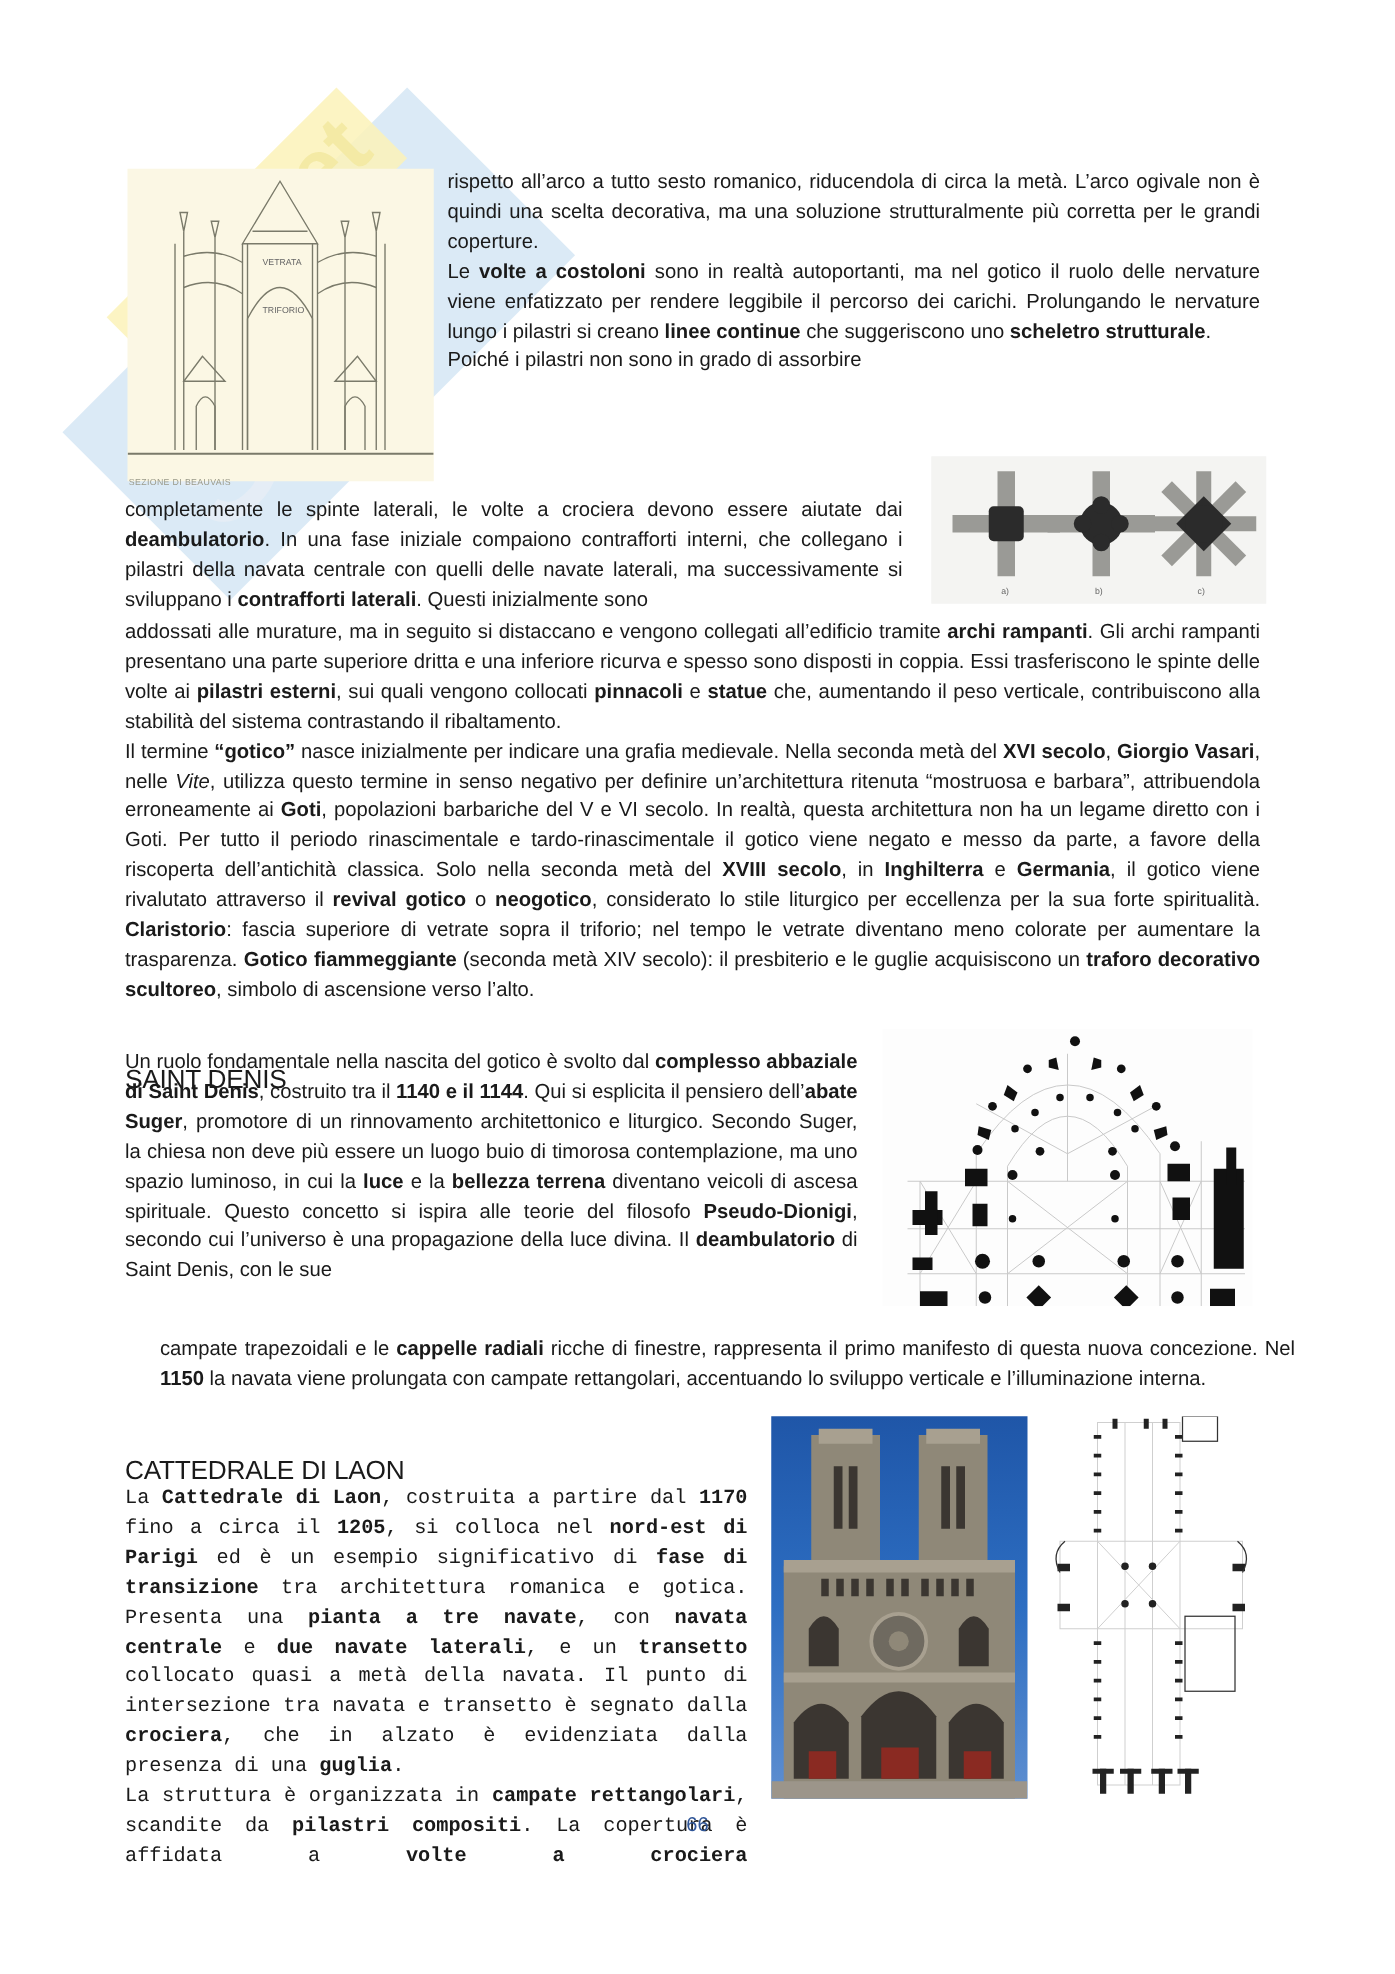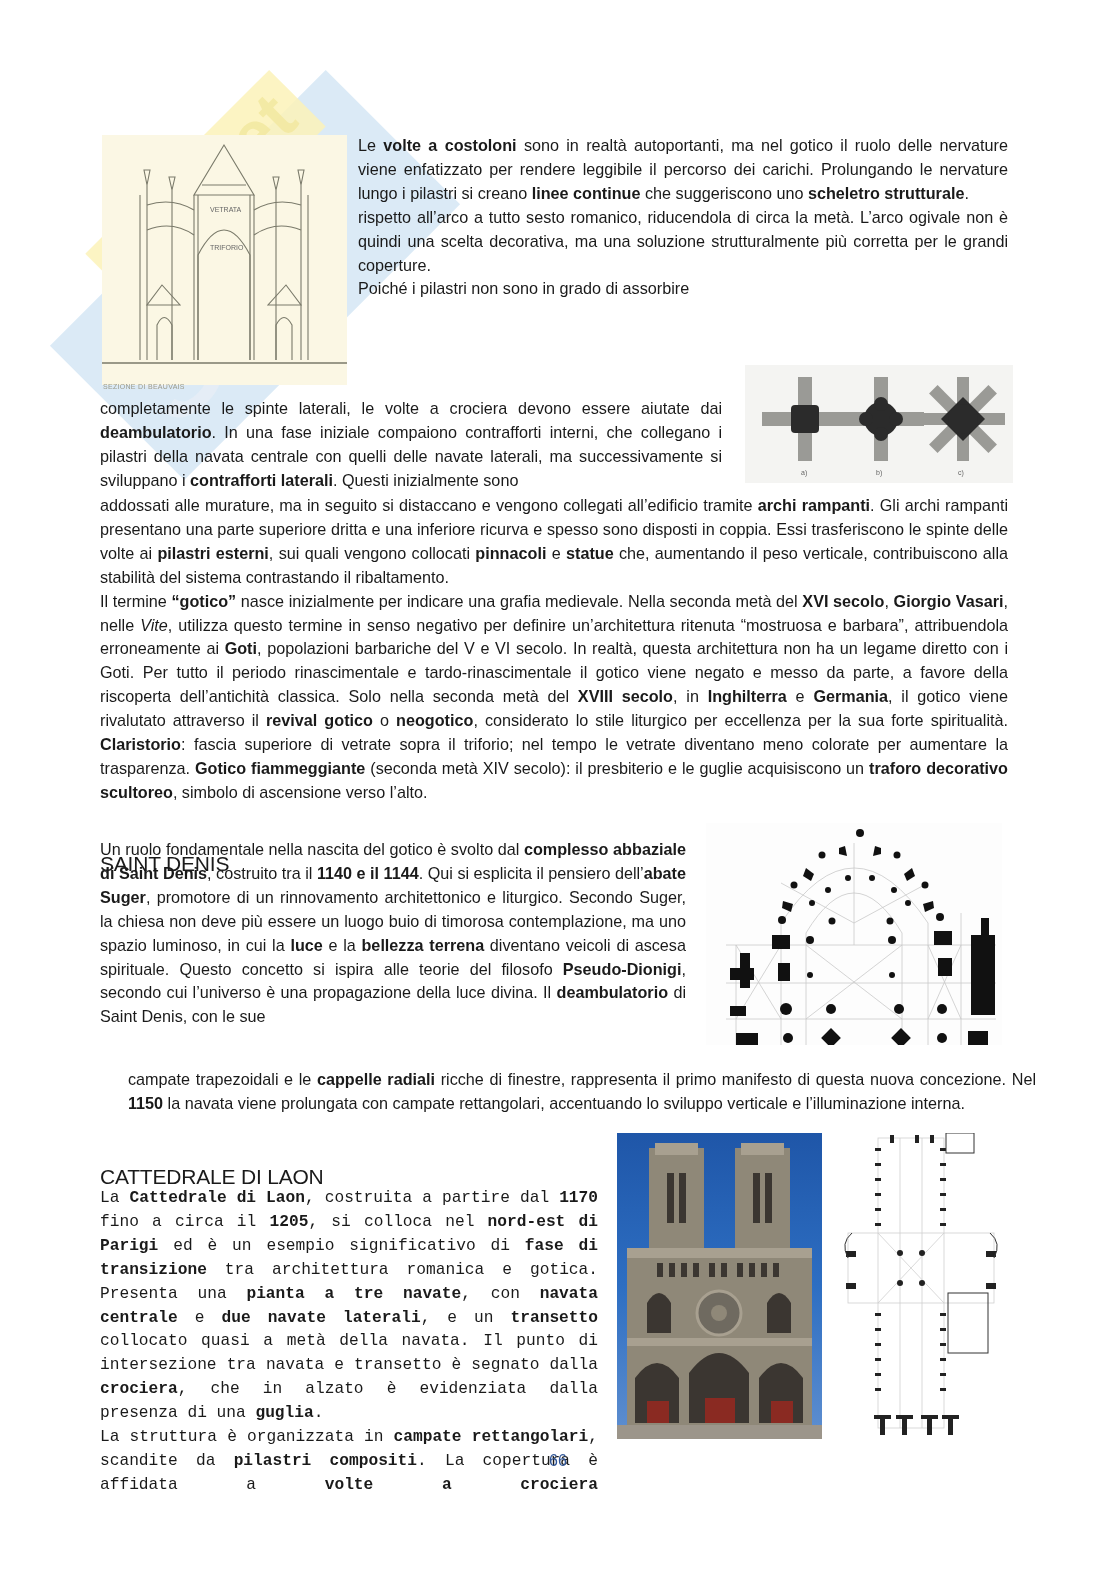--- a/index.html
+++ b/index.html
@@ -66,22 +66,22 @@
           <polygon points="174,55 171,42 177,42"></polygon>
         <line x1="0" y1="228" x2="245" y2="228" stroke-width="1.5"></line>
       </g>
       <text x="108" y="77" class="sub-lbl">VETRATA</text>
       <text x="108" y="115" class="sub-lbl">TRIFORIO</text>
     </svg>
   </div>
   <div class="caption" style="left:103px; top:383px;">SEZIONE DI BEAUVAIS</div>
 
   <div class="txt" style="left:358px; top:134px; width:650px;">
+    <p class="rt">rispetto all’arco a tutto sesto romanico, riducendola di circa la metà. L’arco ogivale non è quindi una scelta decorativa, ma una soluzione strutturalmente più corretta per le grandi coperture.</p>
     <p class="rt">Le <b>volte a costoloni</b> sono in realtà autoportanti, ma nel gotico il ruolo delle nervature viene enfatizzato per rendere leggibile il percorso dei carichi. Prolungando le nervature lungo i pilastri si creano <b>linee continue</b> che suggeriscono uno <b>scheletro strutturale</b>.</p>
-    <p class="rt">rispetto all’arco a tutto sesto romanico, riducendola di circa la metà. L’arco ogivale non è quindi una scelta decorativa, ma una soluzione strutturalmente più corretta per le grandi coperture.</p>
     <p class="last" style="text-align:center; width:362px;">Poiché i pilastri non sono in grado di assorbire</p>
   </div>
 
   <div class="fig" style="left:745px; top:365px; width:268px; height:118px; background:#f4f4f2;">
     <svg width="268" height="118" viewBox="0 0 268 118">
       <g>
         <rect x="53" y="12" width="14" height="84" fill="#9a9a96"></rect>
         <rect x="17" y="47" width="86" height="14" fill="#9a9a96"></rect>
         <rect x="46" y="40" width="28" height="28" rx="4" fill="#2b2b2b"></rect>
       </g>

